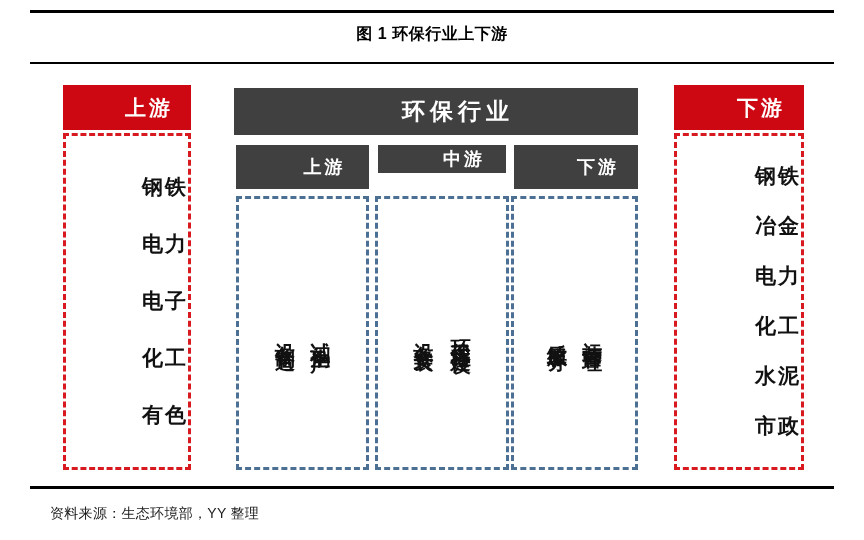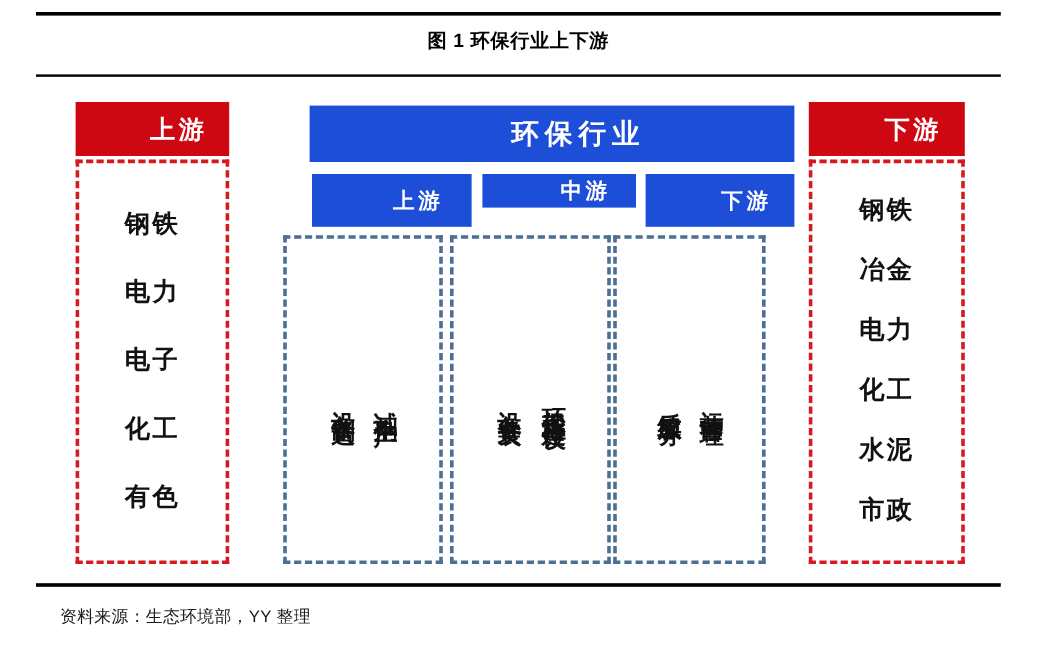--- a/index.html
+++ b/index.html
@@ -77,42 +77,42 @@
     box-sizing: border-box;
     display: flex;
     align-items: center;
     justify-content: center;
     color: #ffffff;
     font-weight: bold;
     letter-spacing: 3px;
     padding-left: 44px;
   }
   .hdr-red { background: #CE0812; }
-  .hdr-blue { background: #1d4ed8; margin-left: 24px; }
+  .hdr-blue { background: #404040; }
 
   
   .dashed {
     position: absolute;
     box-sizing: border-box;
     background: transparent;
   }
   .dashed-red {
     border: 3px dashed #D81920;
   }
   .dashed-blue {
     border: 3px dashed #4C6F94;
   }
 
   
   .side-list {
     position: absolute;
     box-sizing: border-box;
     display: flex;
     flex-direction: column;
-    align-items: center;
+    align-items: flex-end;
     justify-content: space-around;
     width: 100%;
     height: 100%;
     left: 0;
     top: 0;
   }
   .side-item {
     font-size: 21px;
     font-weight: bold;
     letter-spacing: 2px;

